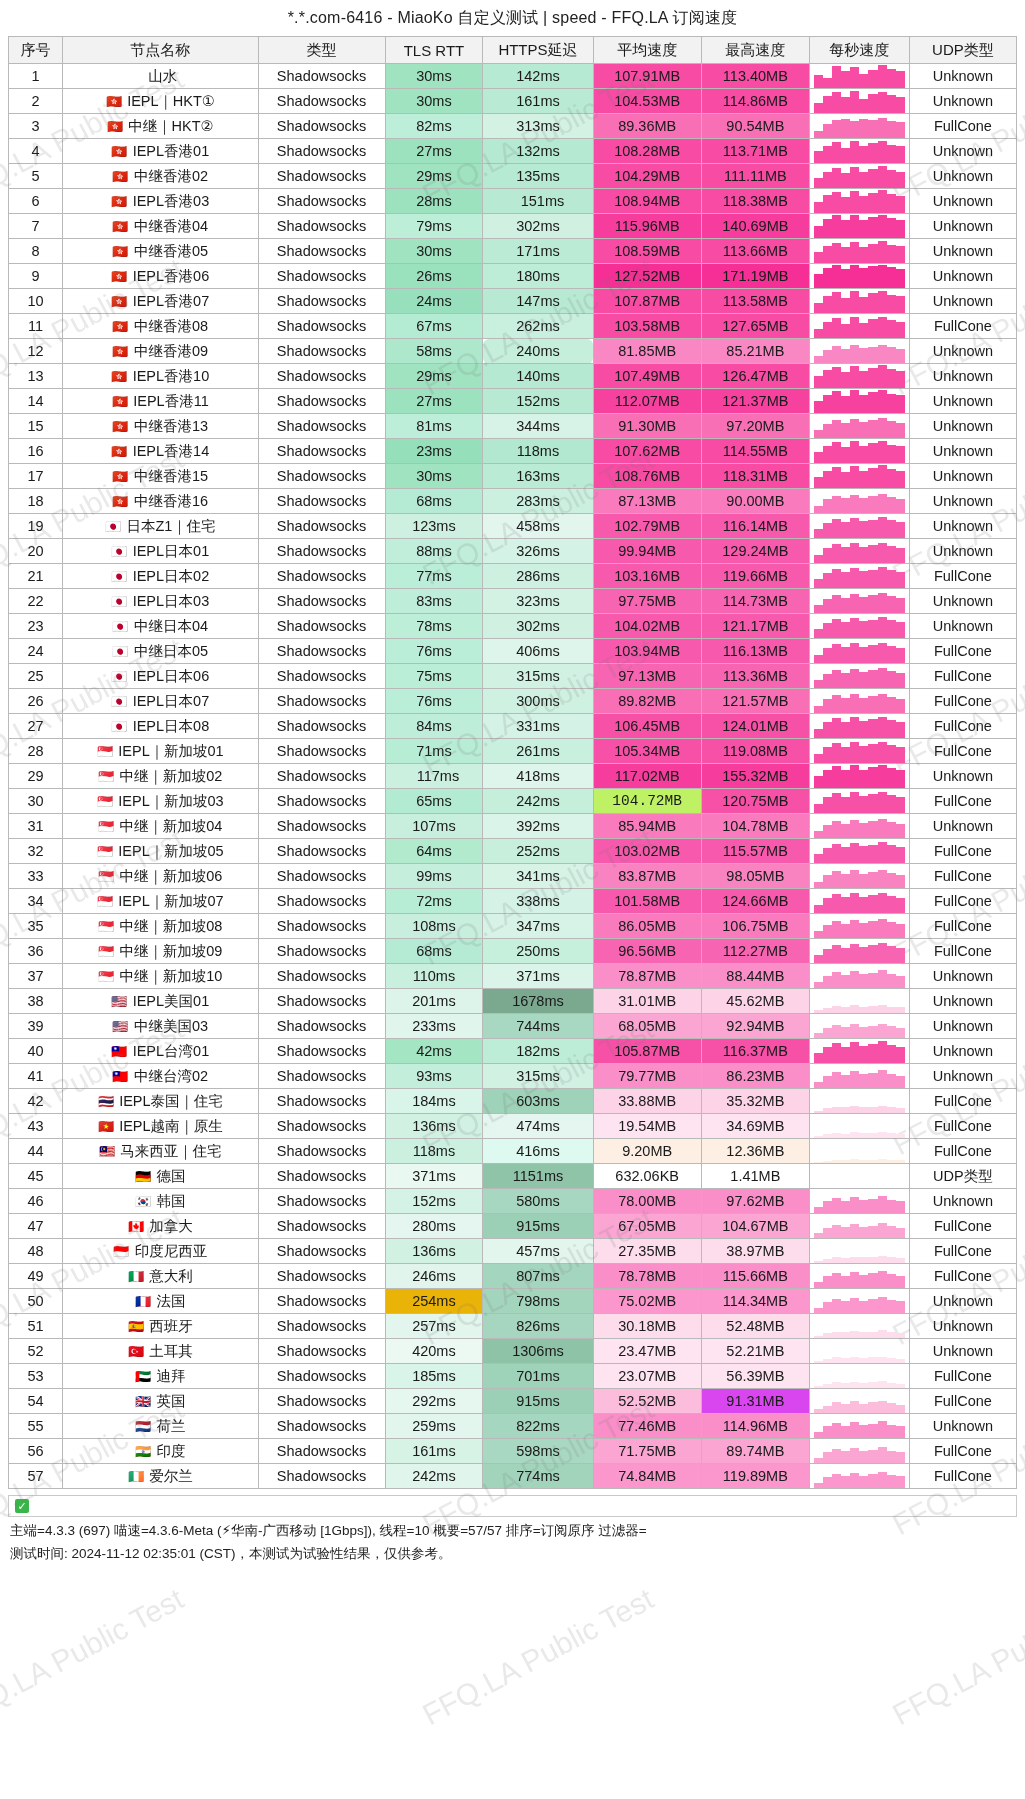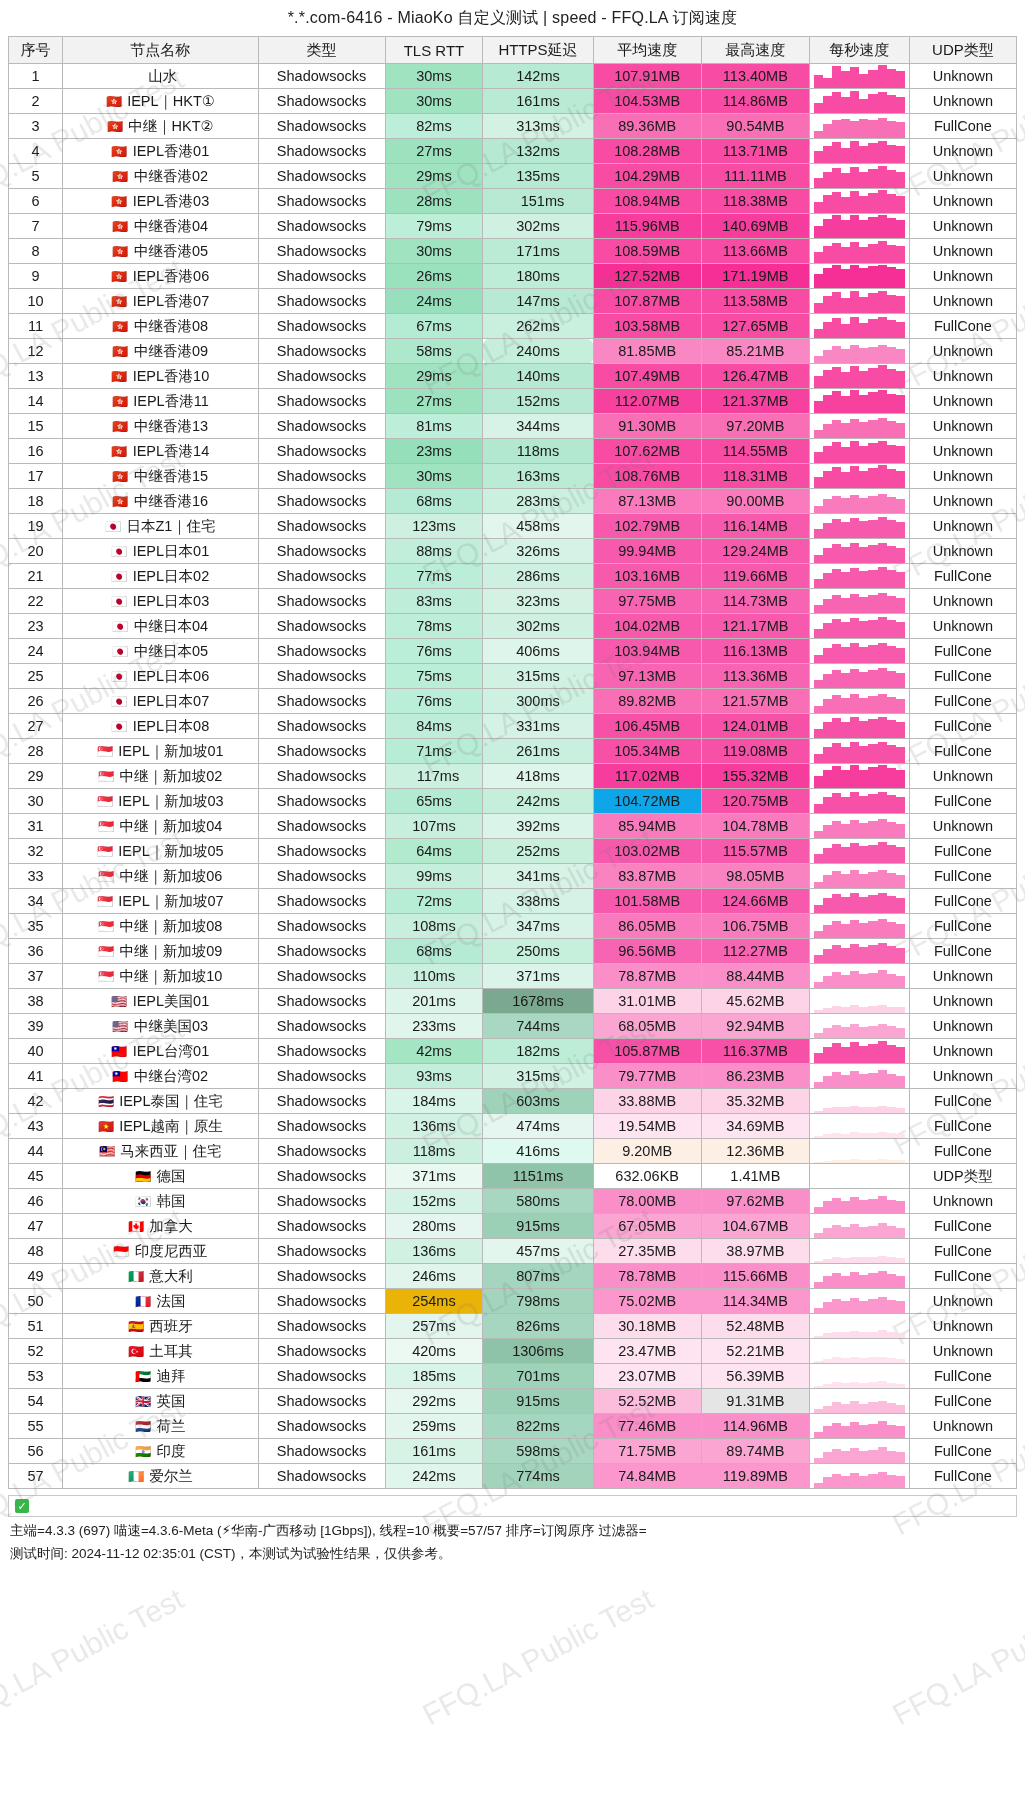--- a/index.html
+++ b/index.html
@@ -873,21 +873,21 @@
             </span>
           </td>
           <td class="udp">Unknown</td>
         </tr>
         <tr>
           <td class="idx">30</td>
           <td class="name"><span class="flag">🇸🇬</span><span class="namewrap">IEPL｜新加坡03</span></td>
           <td class="type">Shadowsocks</td>
           <td class="num" style="background: rgb(179, 235, 210);">65ms</td>
           <td class="num" style="background: rgb(197, 238, 219);">242ms</td>
-          <td class="num" style="background: #0ea5e9;">104.72MB</td>
+          <td class="num" style="background: #bef264; font-family: Liberation Mono, monospace;">104.72MB</td>
           <td class="num" style="background: rgb(247, 80, 167);">120.75MB</td>
           <td class="spd">
             <span class="spark">
               <i style="left: 0%; width: 10%; height: 38%; background: rgb(247, 80, 167);"></i>
               <i style="left: 10%; width: 10%; height: 66%; background: rgb(247, 80, 167);"></i>
               <i style="left: 20%; width: 10%; height: 84%; background: rgb(247, 80, 167);"></i>
               <i style="left: 30%; width: 10%; height: 68%; background: rgb(247, 80, 167);"></i>
               <i style="left: 40%; width: 10%; height: 88%; background: rgb(247, 80, 167);"></i>
               <i style="left: 50%; width: 10%; height: 70%; background: rgb(247, 80, 167);"></i>
               <i style="left: 60%; width: 10%; height: 80%; background: rgb(247, 80, 167);"></i>
@@ -1450,21 +1450,21 @@
           </td>
           <td class="udp">FullCone</td>
         </tr>
         <tr>
           <td class="idx">54</td>
           <td class="name"><span class="flag">🇬🇧</span><span class="namewrap">英国</span></td>
           <td class="type">Shadowsocks</td>
           <td class="num" style="background: rgb(230, 247, 240);">292ms</td>
           <td class="num" style="background: rgb(155, 208, 182);">915ms</td>
           <td class="num" style="background: rgb(252, 189, 221);">52.52MB</td>
-          <td class="num" style="background: #e5e5e5; margin-left: 33px;">91.31MB</td>
+          <td class="num" style="background: #d946ef; margin-left: 33px;">91.31MB</td>
           <td class="spd">
             <span class="spark">
               <i style="left: 0%; width: 10%; height: 14%; background: rgb(252, 189, 221);"></i>
               <i style="left: 10%; width: 10%; height: 30%; background: rgb(252, 189, 221);"></i>
               <i style="left: 20%; width: 10%; height: 44%; background: rgb(252, 189, 221);"></i>
               <i style="left: 30%; width: 10%; height: 36%; background: rgb(252, 189, 221);"></i>
               <i style="left: 40%; width: 10%; height: 48%; background: rgb(252, 189, 221);"></i>
               <i style="left: 50%; width: 10%; height: 38%; background: rgb(252, 189, 221);"></i>
               <i style="left: 60%; width: 10%; height: 44%; background: rgb(252, 189, 221);"></i>
               <i style="left: 70%; width: 10%; height: 52%; background: rgb(252, 189, 221);"></i>

